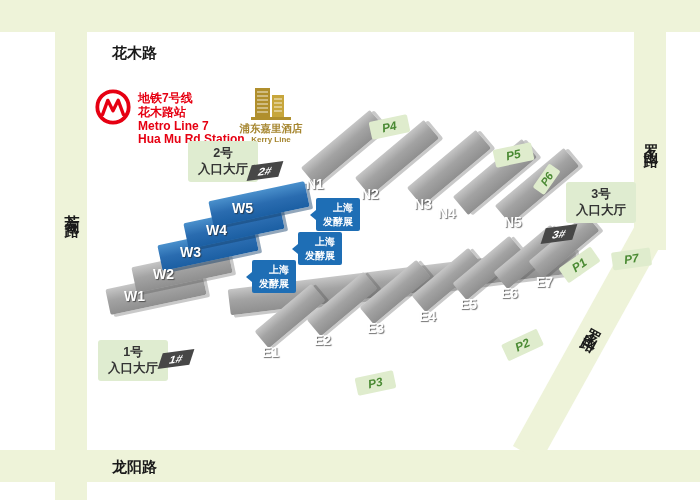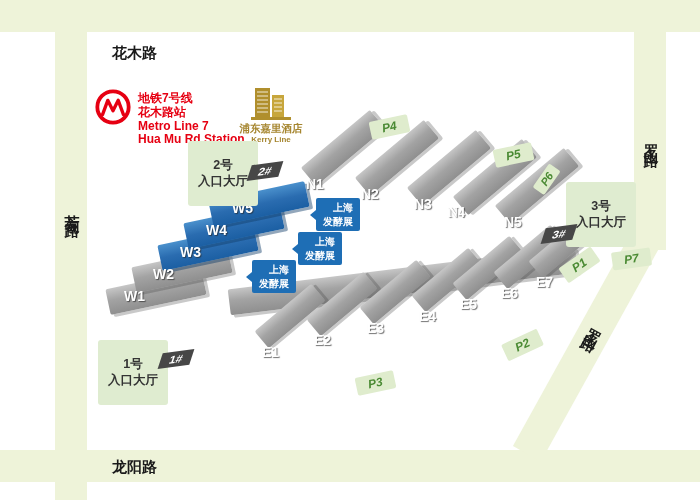--- a/index.html
+++ b/index.html
@@ -22,21 +22,21 @@
   .hall-label{
     position:absolute;font-weight:bold;font-size:14px;color:#ffffff;z-index:2;
     text-shadow:1px 1px 1px rgba(40,40,40,.65);
   }
   .p-tag{
     position:absolute;background:#dfeccd;color:#4a8a33;font-weight:bold;font-style:italic;
     font-size:12px;padding:2px 12px;z-index:2;border-radius:2px;
   }
   .entrance-label{
     position:absolute;background:#dfecd0;color:#333;font-weight:bold;font-size:12.5px;
-    text-align:center;padding:16px 10px;border-radius:3px;line-height:1.3;z-index:3;
+    text-align:center;padding:4px 10px;border-radius:3px;line-height:1.3;z-index:3;
   }
   .entrance-label span{display:block;}
   .gate-tag{
     position:absolute;background:#474747;color:#fff;font-size:11px;font-weight:bold;
     padding:2px 9px;transform:skewX(-25deg) rotate(-8deg);z-index:3;
   }
   .expo-tag{
     position:absolute;background:#1e6eb5;color:#fff;font-size:10px;font-weight:bold;
     text-align:right;padding:3px 7px;line-height:1.35;border-radius:2px;z-index:4;
   }
@@ -118,21 +118,21 @@
   <div class="gate-tag" style="left:161px;top:351px;">1#</div>
 
   <div class="hall" style="left:298px;top:136px;width:90px;height:24px;transform:rotate(-40deg);"></div>
   <div class="hall" style="left:352px;top:146px;width:90px;height:24px;transform:rotate(-40deg);"></div>
   <div class="hall" style="left:404px;top:156px;width:90px;height:24px;transform:rotate(-40deg);"></div>
   <div class="hall" style="left:450px;top:165px;width:90px;height:24px;transform:rotate(-40deg);"></div>
   <div class="hall" style="left:492px;top:174px;width:90px;height:24px;transform:rotate(-40deg);"></div>
   <span class="hall-label" style="left:306px;top:176px;">N1</span>
   <span class="hall-label" style="left:361px;top:186px;">N2</span>
   <span class="hall-label" style="left:414px;top:196px;">N3</span>
-  <span class="hall-label" style="left:448px;top:205px;font-family:Liberation Serif, serif;">N4</span>
+  <span class="hall-label" style="left:438px;top:205px;">N4</span>
   <span class="hall-label" style="left:504px;top:214px;">N5</span>
 
   <div class="hall" style="left:107px;top:279px;width:98px;height:26px;transform:rotate(-12deg);"></div>
   <div class="hall" style="left:133px;top:257px;width:98px;height:26px;transform:rotate(-12deg);"></div>
   <div class="hall blue" style="left:159px;top:235px;width:98px;height:26px;transform:rotate(-12deg);"></div>
   <div class="hall blue" style="left:185px;top:213px;width:98px;height:26px;transform:rotate(-12deg);"></div>
   <div class="hall blue" style="left:210px;top:191px;width:98px;height:26px;transform:rotate(-12deg);"></div>
   <span class="hall-label" style="left:124px;top:288px;">W1</span>
   <span class="hall-label" style="left:153px;top:266px;">W2</span>
   <span class="hall-label" style="left:180px;top:244px;">W3</span>

